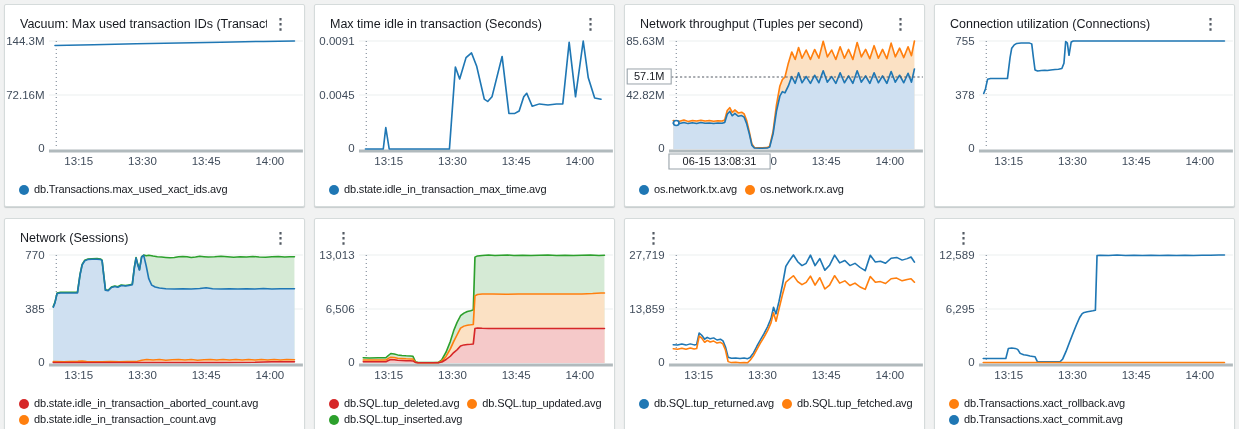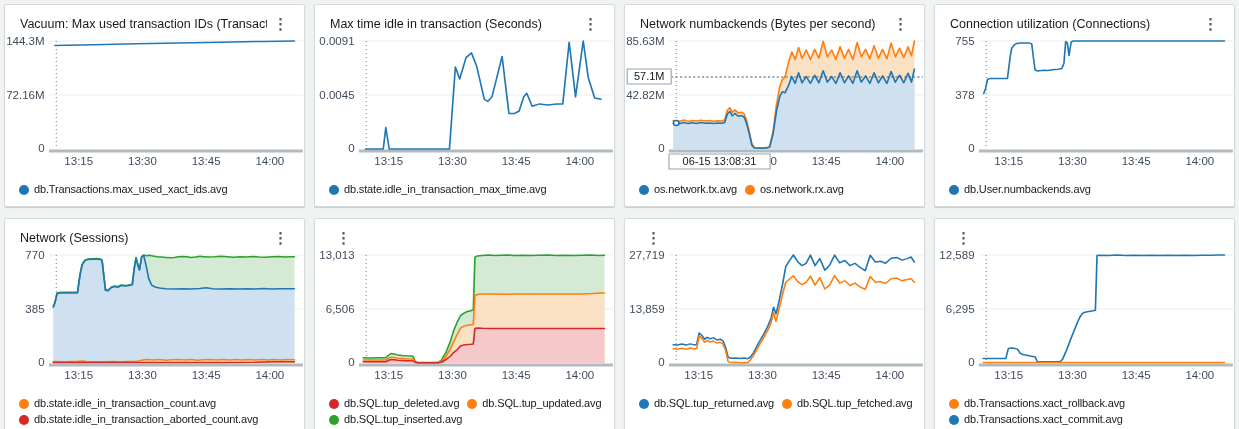--- a/index.html
+++ b/index.html
@@ -94,21 +94,21 @@
     <div class="legend">
         <span class="legend-item">
           <span class="swatch" style="background: rgb(31, 119, 180);"></span>
           <span class="legend-label">db.state.idle_in_transaction_max_time.avg</span>
         </span>
       </div>
   </section>
 
   <section class="card">
     <header class="card-head">
-      <h2 class="title">Network numbackends (Bytes per second)</h2>
+      <h2 class="title">Network throughput (Tuples per second)</h2>
       <button class="kebab"><span>⋮</span></button>
     </header>
     <div class="chart">
         <svg viewBox="0 0 272 146" preserveAspectRatio="none">
           <line x1="40" y1="6" x2="271" y2="6" stroke="#eceff0" stroke-width="1"></line>
           <line x1="40" y1="60" x2="271" y2="60" stroke="#eceff0" stroke-width="1"></line>
           <line x1="40" y1="116" x2="271" y2="116" stroke="#b1babd" stroke-width="3"></line>
           <text x="36" y="10" text-anchor="end" class="tick">85.63M</text>
           <text x="36" y="64" text-anchor="end" class="tick">42.82M</text>
           <text x="36" y="117" text-anchor="end" class="tick">0</text>
@@ -155,26 +155,20 @@
           <text x="36" y="64" text-anchor="end" class="tick">378</text>
           <text x="36" y="117" text-anchor="end" class="tick">0</text>
           <text x="67.10344827586206" y="130" text-anchor="middle" class="tick">13:15</text>
           <text x="125.0344827586207" y="130" text-anchor="middle" class="tick">13:30</text>
           <text x="182.9655172413793" y="130" text-anchor="middle" class="tick">13:45</text>
           <text x="240.89655172413794" y="130" text-anchor="middle" class="tick">14:00</text>
           <line x1="46.63448275862069" y1="6" x2="46.63448275862069" y2="114" stroke="#7d8998" stroke-width="1" stroke-dasharray="1,3"></line>
           <path d="M44.3 58.5L45.9 53.9L47.8 44.3L50.5 43.6L65.9 43.6L68.3 22.5L69.8 13.2L72.1 9.9L74.4 8.4L78.3 8.1L82.9 8.0L86.0 8.1L88.0 8.9L89.5 22.5L91.0 35.0L93.4 36.0L96.8 35.6L99.9 35.2L102.2 35.6L105.3 34.9L109.2 34.5L112.3 34.2L115.4 33.6L117.3 28.2L118.9 6.4L120.4 8.1L121.9 20.3L123.9 7.0L125.8 6.0L157.9 6.0L196.5 6.0L235.1 6.0L263.3 6.0" fill="none" stroke="#1f77b4" stroke-width="1.5" stroke-linejoin="round" stroke-linecap="round"></path>
         </svg>
       </div>
-    <div class="legend">
-        <span class="legend-item">
-          <span class="swatch" style="background: rgb(31, 119, 180);"></span>
-          <span class="legend-label">db.User.numbackends.avg</span>
-        </span>
-      </div>
   </section>
 
   <section class="card">
     <header class="card-head">
       <h2 class="title">Network (Sessions)</h2>
       <button class="kebab"><span>⋮</span></button>
     </header>
     <div class="chart">
         <svg viewBox="0 0 272 146" preserveAspectRatio="none">
           <line x1="40" y1="6" x2="271" y2="6" stroke="#eceff0" stroke-width="1"></line>
@@ -193,26 +187,26 @@
           <path d="M43.9 114L43.9 112.6L53.6 112.7L66.3 112.2L70.2 111.9L74.1 112.5L80.6 112.7L88.3 112.7L96.1 112.6L103.8 112.7L111.5 112.6L119.2 112.6L124.3 111.2L128.9 110.6L134.7 111.1L140.5 110.6L146.3 111.2L152.1 110.8L157.9 110.5L163.7 111.1L169.4 110.6L175.2 111.2L181.0 110.8L186.8 110.5L192.6 111.1L198.4 110.6L204.2 111.1L210.0 110.6L215.8 110.9L221.6 110.5L227.4 110.9L233.2 110.6L239.0 110.9L244.8 110.5L250.6 110.9L256.3 110.6L263.3 110.8L263.3 114Z" fill="#fbe1c4" stroke="none"></path>
           <path d="M43.9 114L43.9 113.4L80.6 113.4L119.2 113.4L157.9 113.4L196.5 113.4L227.4 113.3L242.8 112.7L263.3 112.7L263.3 114Z" fill="#f5c9c9" stroke="none"></path>
           <path d="M43.9 57.6L45.5 53.1L47.4 43.9L50.5 43.3L65.9 43.3L68.3 25.1L70.2 15.3L72.5 11.3L75.2 10.1L79.1 9.8L83.7 9.6L86.8 9.9L88.3 11.0L89.9 26.5L91.4 40.8L93.8 41.2L96.8 38.0L99.9 37.0L102.6 37.7L105.7 36.0L109.6 36.6L112.7 35.9L115.8 35.2L117.7 18.1L119.2 8.5L120.8 15.3L122.3 20.6L124.3 7.5L126.2 6.0L128.5 6.8L130.8 6.3L134.7 7.1L138.6 7.7L142.4 8.0L146.3 8.4L150.1 8.8L154.0 8.5L157.9 7.8L161.7 7.4L165.6 7.8L169.4 8.5L173.3 8.1L177.2 7.3L181.0 7.7L184.9 8.1L190.7 7.8L196.5 7.3L202.3 7.8L208.1 8.2L213.9 7.7L219.7 8.0L225.4 7.5L231.2 8.0L237.0 8.2L242.8 7.8L248.6 7.5L254.4 8.0L259.0 7.7L263.3 7.8" fill="none" stroke="#2ca02c" stroke-width="1.5" stroke-linejoin="round" stroke-linecap="round"></path>
           <path d="M43.9 58.2L45.5 53.7L47.4 44.4L50.5 43.9L65.9 43.9L68.3 25.6L70.2 15.8L72.5 11.9L75.2 10.6L79.1 10.3L83.7 10.2L86.8 10.5L88.3 11.6L89.9 27.0L91.4 41.3L93.8 41.8L96.8 38.5L99.9 37.6L102.6 38.3L105.7 36.6L109.6 37.1L112.7 36.4L115.8 35.7L117.7 18.6L119.2 9.1L120.8 15.8L122.3 21.1L124.3 8.1L126.2 6.3L128.5 17.2L130.8 29.8L133.5 36.2L136.6 38.0L140.5 39.0L146.3 39.7L154.0 40.1L161.7 39.7L169.4 39.9L177.2 39.5L183.0 38.8L188.8 39.7L196.5 40.1L204.2 39.8L211.9 40.1L219.7 39.7L227.4 39.9L235.1 39.5L242.8 39.9L250.6 39.7L258.3 39.8L263.3 39.7" fill="none" stroke="#1f77b4" stroke-width="1.5" stroke-linejoin="round" stroke-linecap="round"></path>
           <path d="M43.9 112.6L53.6 112.7L66.3 112.2L70.2 111.9L74.1 112.5L80.6 112.7L88.3 112.7L96.1 112.6L103.8 112.7L111.5 112.6L119.2 112.6L124.3 111.2L128.9 110.6L134.7 111.1L140.5 110.6L146.3 111.2L152.1 110.8L157.9 110.5L163.7 111.1L169.4 110.6L175.2 111.2L181.0 110.8L186.8 110.5L192.6 111.1L198.4 110.6L204.2 111.1L210.0 110.6L215.8 110.9L221.6 110.5L227.4 110.9L233.2 110.6L239.0 110.9L244.8 110.5L250.6 110.9L256.3 110.6L263.3 110.8" fill="none" stroke="#ff7f0e" stroke-width="1.5" stroke-linejoin="round" stroke-linecap="round"></path>
           <path d="M43.9 113.4L80.6 113.4L119.2 113.4L157.9 113.4L196.5 113.4L227.4 113.3L242.8 112.7L263.3 112.7" fill="none" stroke="#d62728" stroke-width="1.5" stroke-linejoin="round" stroke-linecap="round"></path>
         </svg>
       </div>
     <div class="legend">
         <span class="legend-item">
-          <span class="swatch" style="background: rgb(255, 127, 14);"></span>
-          <span class="legend-label">db.state.idle_in_transaction_count.avg</span>
-        </span>
-        <span class="legend-item">
           <span class="swatch" style="background: rgb(214, 39, 40);"></span>
           <span class="legend-label">db.state.idle_in_transaction_aborted_count.avg</span>
+        </span>
+        <span class="legend-item">
+          <span class="swatch" style="background: rgb(255, 127, 14);"></span>
+          <span class="legend-label">db.state.idle_in_transaction_count.avg</span>
         </span>
       </div>
   </section>
 
   <section class="card">
     <header class="card-head">
       <button class="kebab"><span>⋮</span></button>
     </header>
     <div class="chart">
         <svg viewBox="0 0 272 146" preserveAspectRatio="none">

